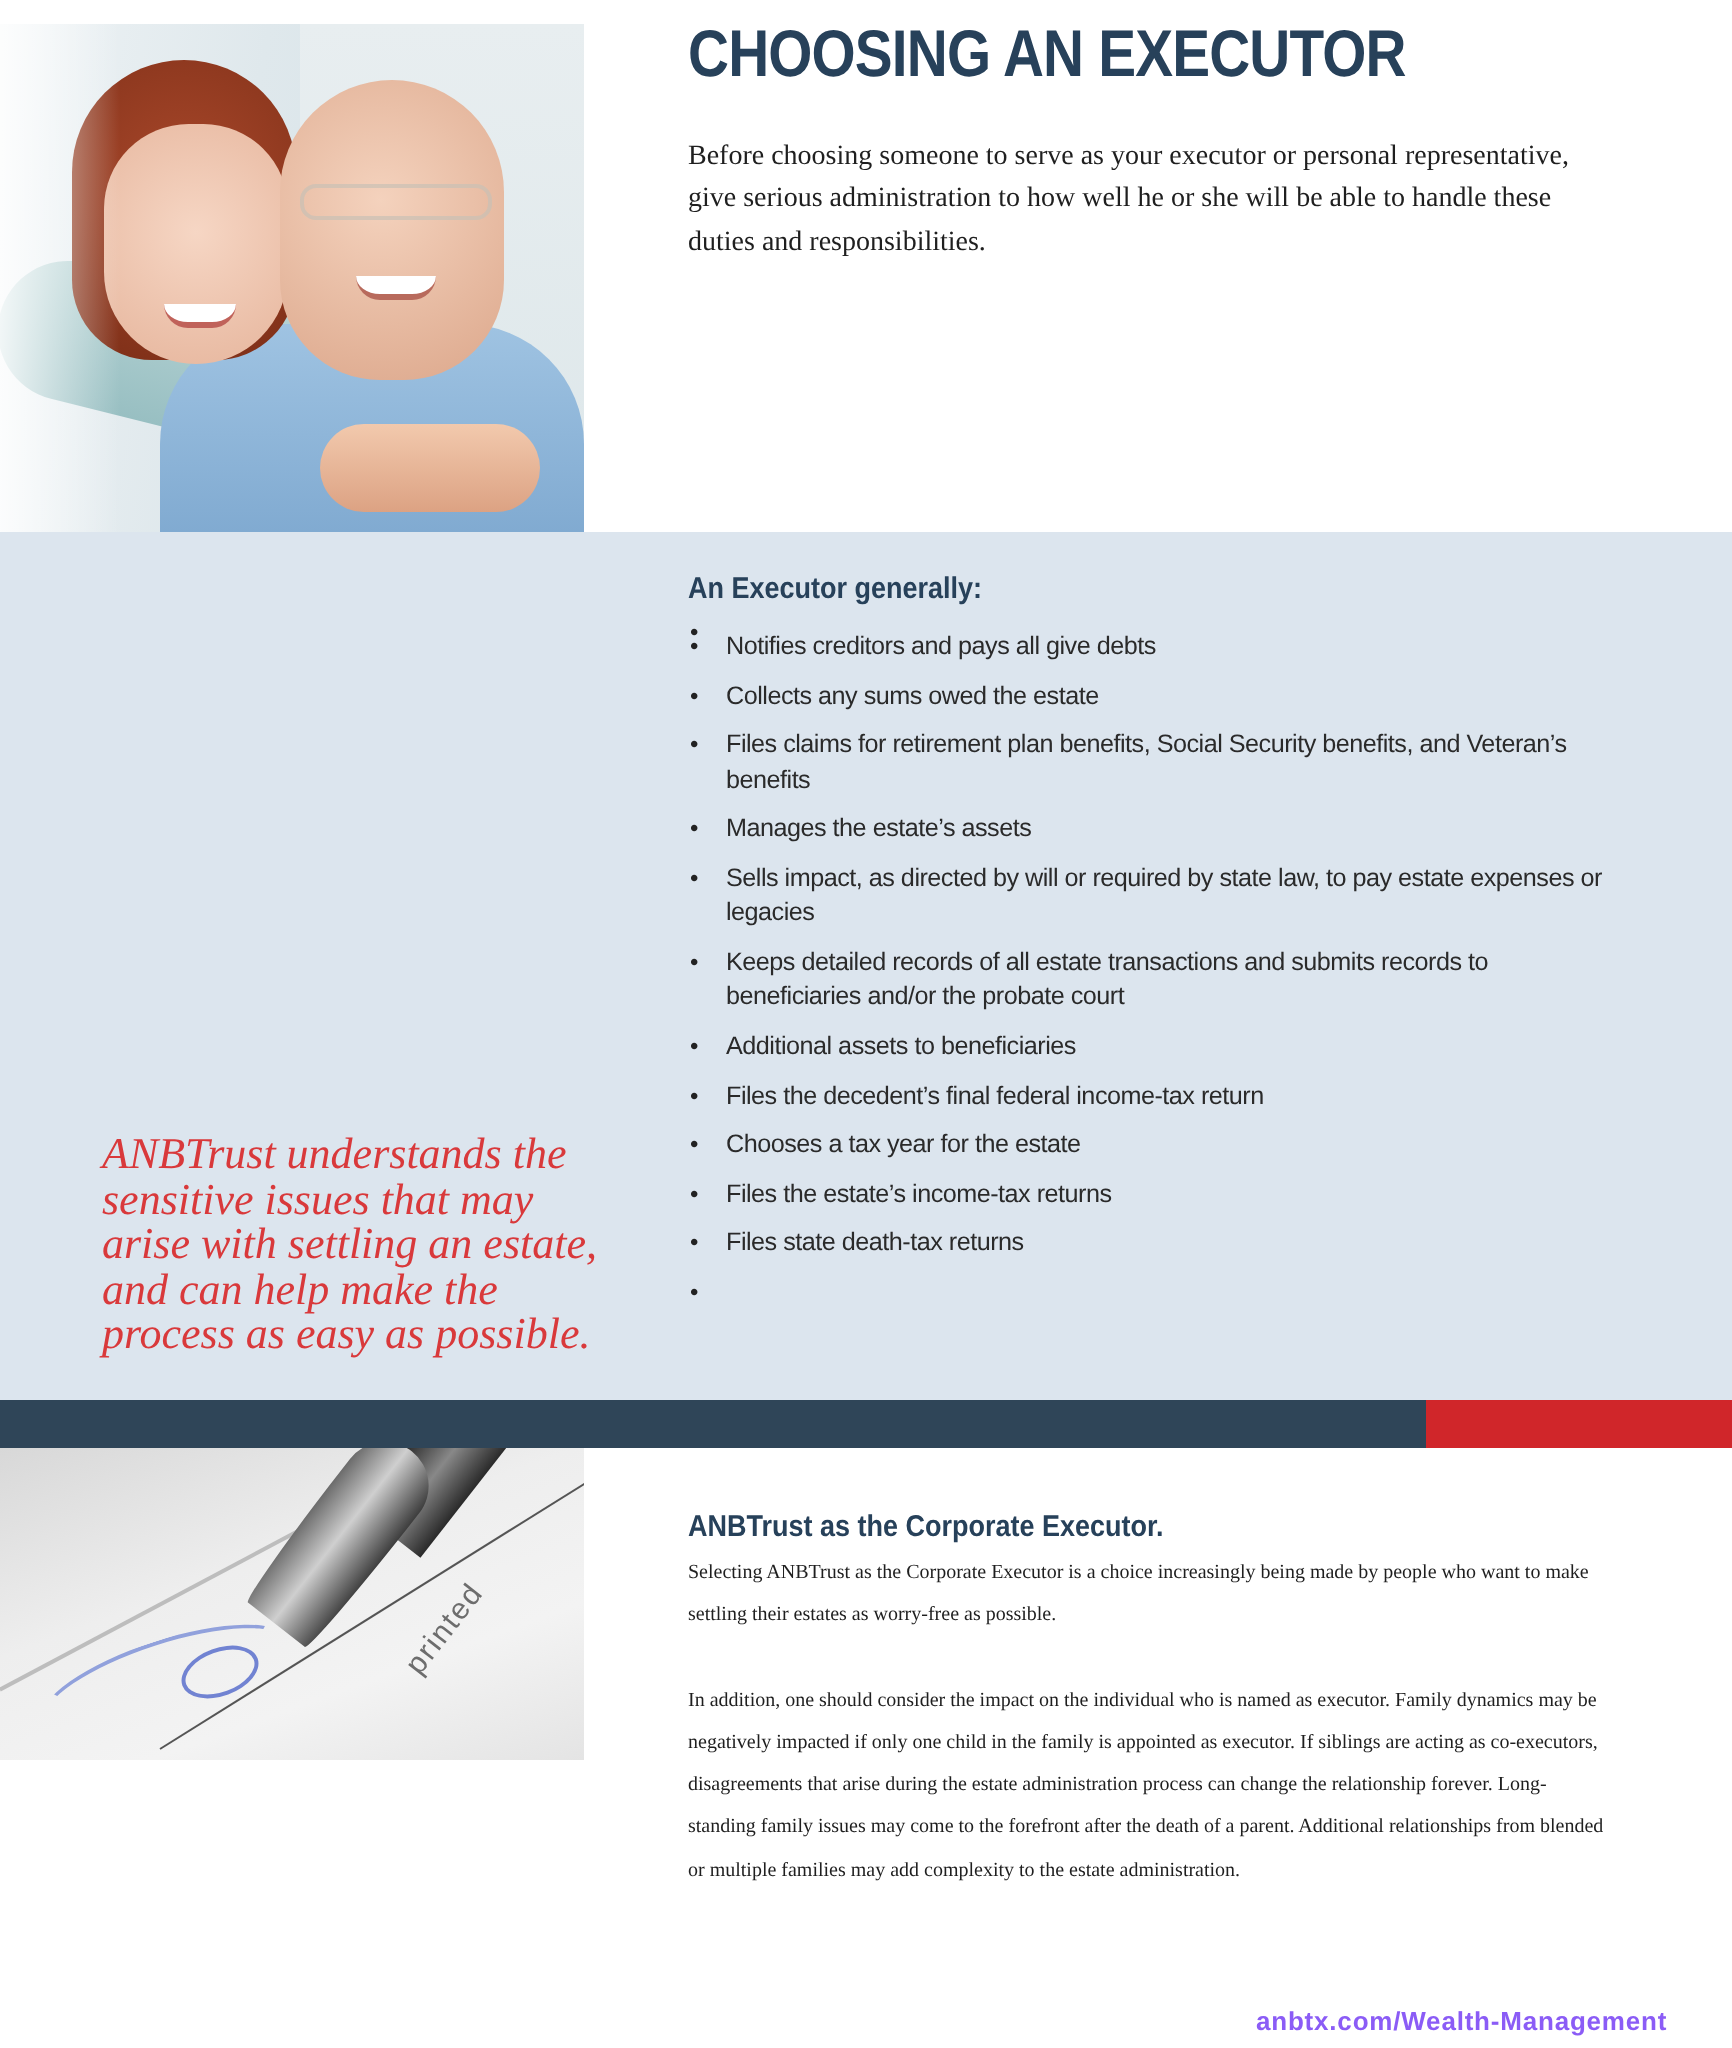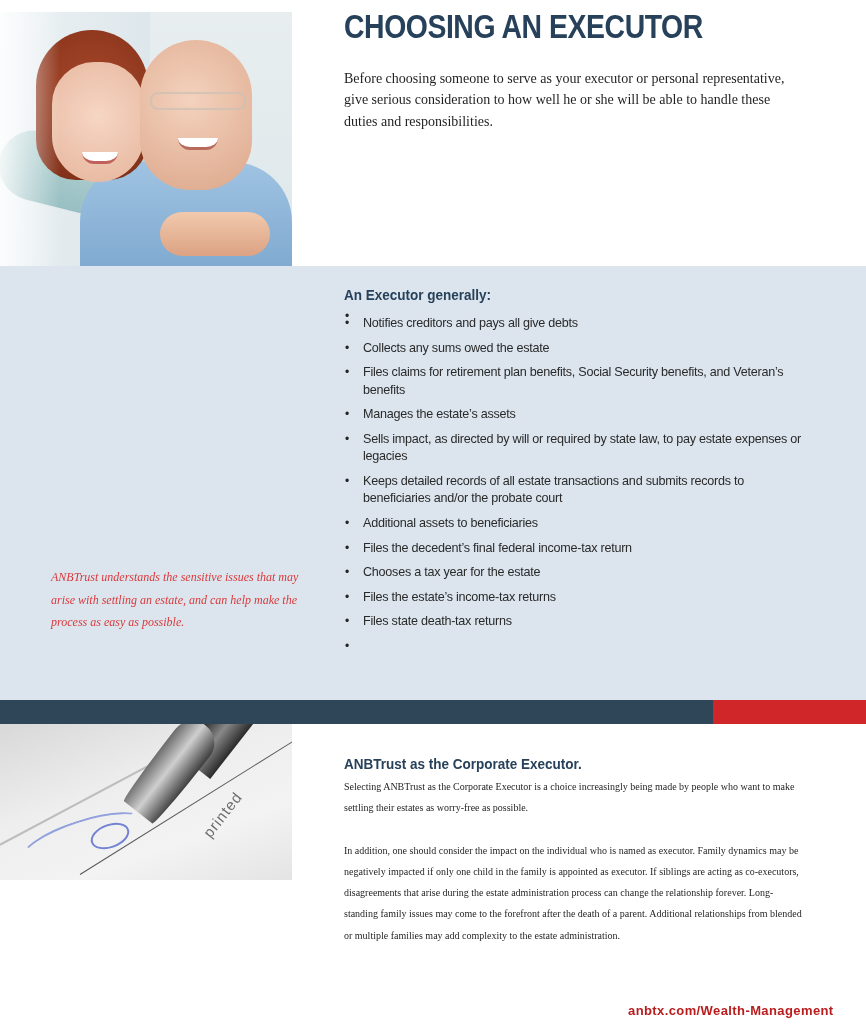--- a/index.html
+++ b/index.html
@@ -65,21 +65,21 @@
     transform-origin: left top;
   }
   .duties li .bullet {
     position: absolute; left: 1px; top: 0; font-size: 12px; color: #222;
   }
   .duties li .txt { display: inline-block; letter-spacing: -0.25px; }
 
   .callout {
     position: absolute; left: 51px; top: 566px; width: 260px;
     font-family: "Liberation Serif", serif; font-style: italic;
-    font-size: 12px; line-height: 22.6px; color: #d9393b;
+    font-size: 22px; line-height: 22.6px; color: #d9393b;
   }
 
   
   .bar-navy { position: absolute; left: 0; top: 700px; width: 713px; height: 24px; background: #2f4558; }
   .bar-red  { position: absolute; left: 713px; top: 700px; width: 153px; height: 24px; background: #d0262a; }
 
   
   .photo-pen {
     position: absolute; left: 0; top: 724px; width: 292px; height: 156px;
     background: linear-gradient(160deg, #d8d8d8 0%, #eeeeee 40%, #f3f3f3 70%, #e4e4e4 100%);
@@ -106,21 +106,21 @@
     font-family: "Liberation Sans", sans-serif; font-weight: 700;
     font-size: 15px; color: #27415a;
     transform: scaleX(0.9); transform-origin: left top;
   }
   .corp-body { position: absolute; left: 344px; top: 776px; width: 460px; }
   .corp-body p { font-size: 10px; line-height: 21.3px; color: #1f1f1f; margin-bottom: 21px; }
 
   .footer-link {
     position: absolute; left: 628px; top: 1003px;
     font-family: "Liberation Sans", sans-serif; font-weight: 700;
-    font-size: 13px; color: #b91c1c; letter-spacing: 0.4px; text-decoration: none;
+    font-size: 13px; color: #8b5cf6; letter-spacing: 0.4px; text-decoration: none;
   }
 </style>
 </head>
 <body>
 
 <div class="photo-couple">
   <div class="bg-blur"></div>
   <div class="arm"></div>
   <div class="shirt-man"></div>
   <div class="hair"></div>
@@ -129,21 +129,21 @@
   <div class="glasses"></div>
   <div class="smile-w"></div>
   <div class="smile-m"></div>
   <div class="hand"></div>
   <div class="fade"></div>
 </div>
 
 <h1 class="title">CHOOSING AN EXECUTOR</h1>
 
 <div class="intro">
-  <p>Before choosing someone to serve as your executor or personal representative, give serious consideration to how well he or she will be able to handle these duties and responsibilities.</p>
+  <p>Before choosing someone to serve as your executor or personal representative, give serious administration to how well he or she will be able to handle these duties and responsibilities.</p>
 </div>
 
 <div class="band"></div>
 
 <h2 class="band-heading">An Executor generally:</h2>
 
 <ul class="duties">
   <li><span class="bullet">•</span></li>
   <li><span class="bullet">•</span><span class="txt">Notifies creditors and pays all give debts</span></li>
   <li><span class="bullet">•</span><span class="txt">Collects any sums owed the estate</span></li>

